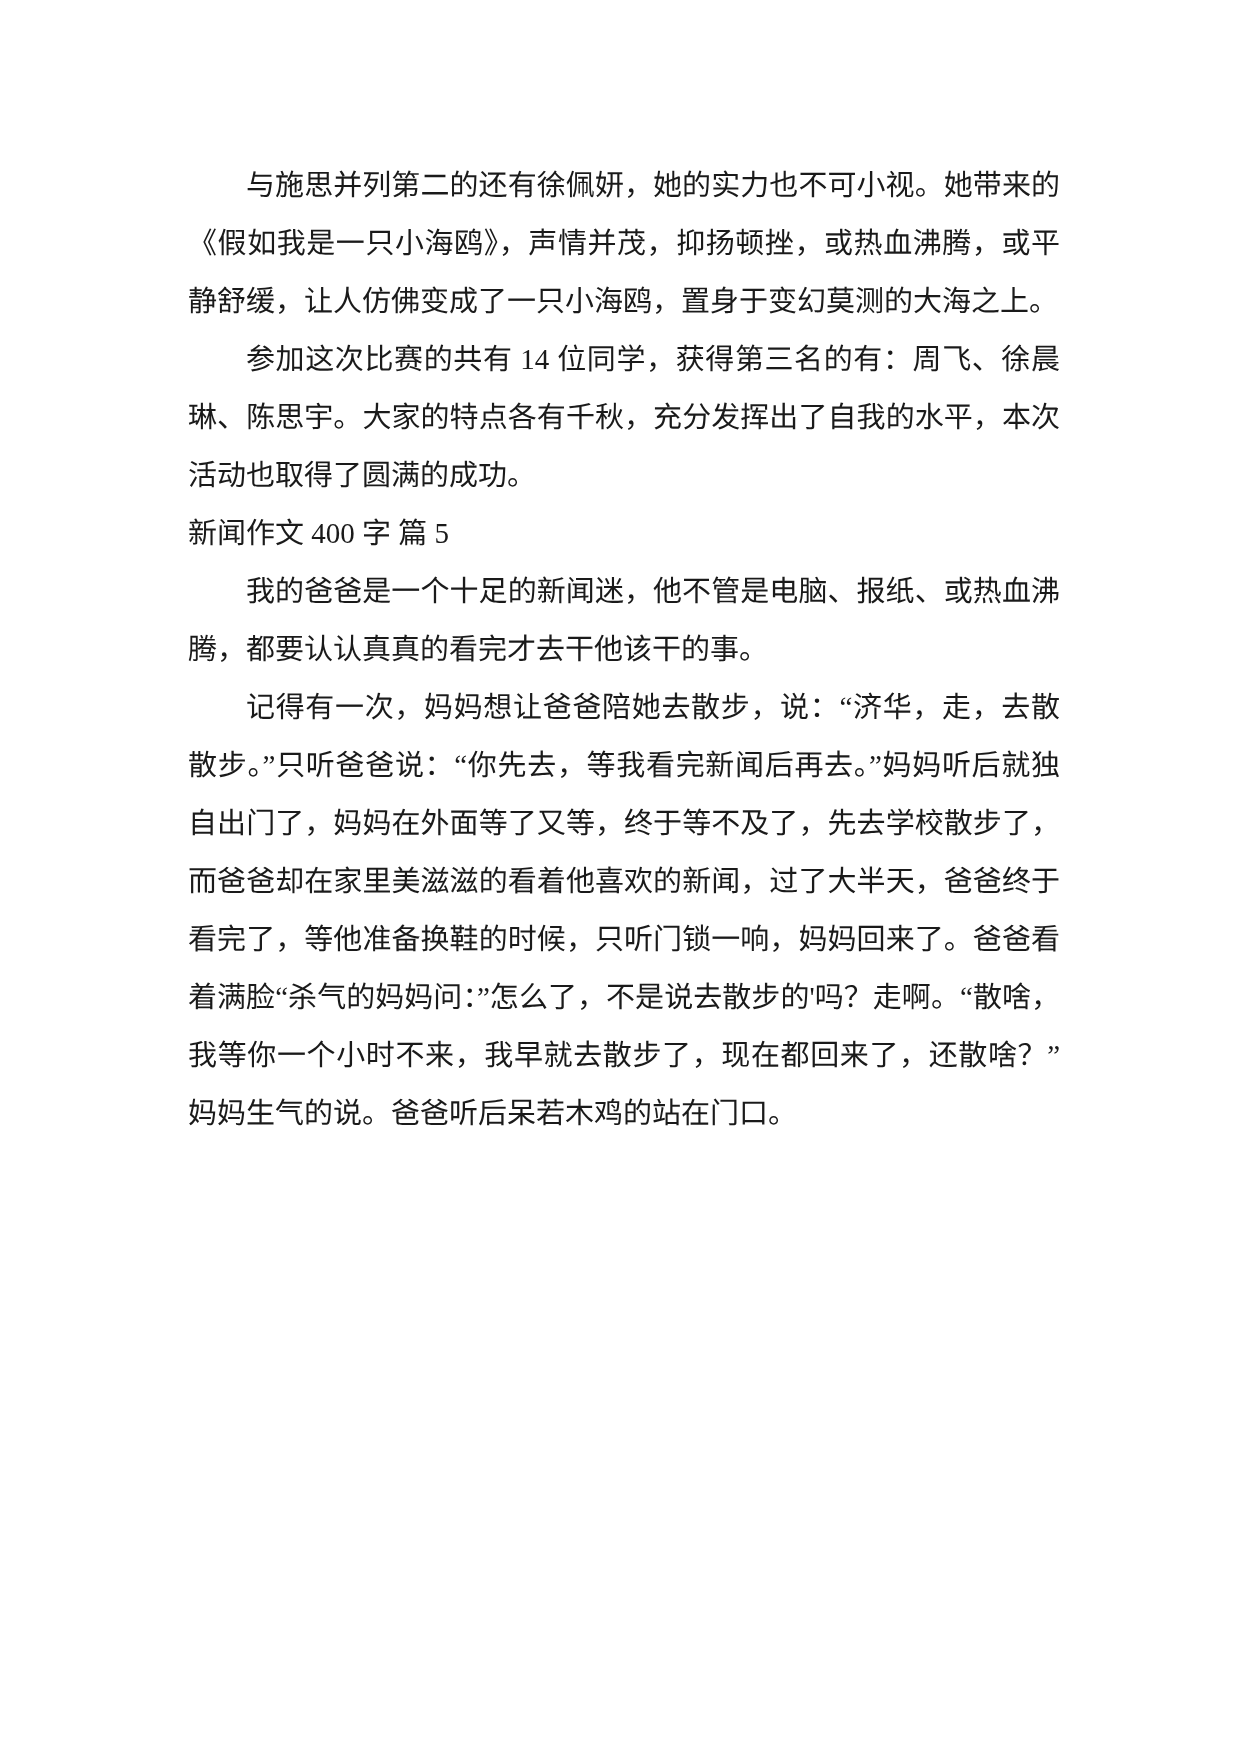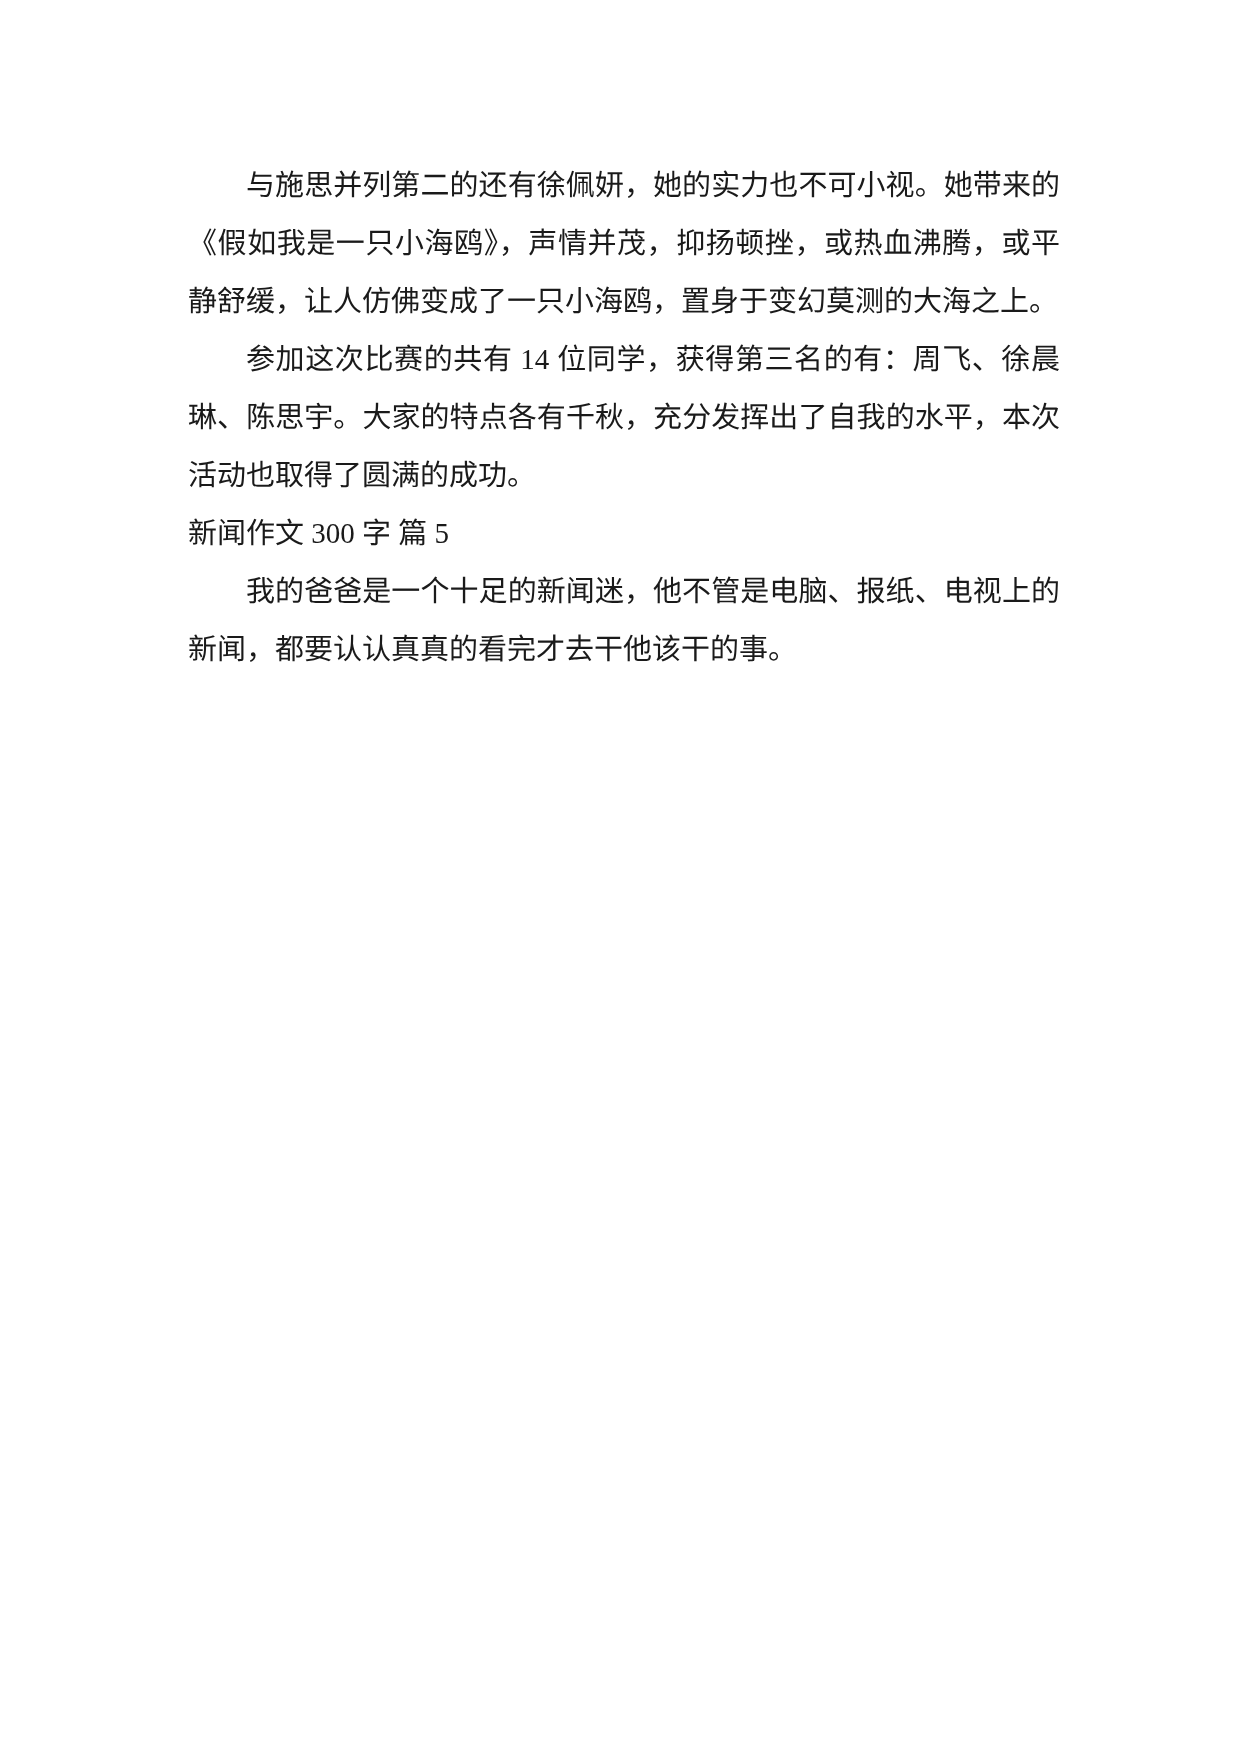--- a/index.html
+++ b/index.html
@@ -34,16 +34,17 @@
     text-indent: 0;
   }
 </style>
 </head>
 <body>
 
 <div class="page">
   <div class="doc" lang="zh-CN">
     <p>与施思并列第二的还有徐佩妍，她的实力也不可小视。她带来的《假如我是一只小海鸥》，声情并茂，抑扬顿挫，或热血沸腾，或平静舒缓，让人仿佛变成了一只小海鸥，置身于变幻莫测的大海之上。</p>
     <p>参加这次比赛的共有 14 位同学，获得第三名的有：周飞、徐晨琳、陈思宇。大家的特点各有千秋，充分发挥出了自我的水平，本次活动也取得了圆满的成功。</p>
-    <p class="heading">新闻作文 300 字 篇 5</p>
-    <p>我的爸爸是一个十足的新闻迷，他不管是电脑、报纸、电视上的新闻，都要认认真真的看完才去干他该干的事。</p>
+    <p class="heading">新闻作文 400 字 篇 5</p>
+    <p>我的爸爸是一个十足的新闻迷，他不管是电脑、报纸、或热血沸腾，都要认认真真的看完才去干他该干的事。</p>
+    <p>记得有一次，妈妈想让爸爸陪她去散步，说：“济华，走，去散散步。”只听爸爸说：“你先去，等我看完新闻后再去。”妈妈听后就独自出门了，妈妈在外面等了又等，终于等不及了，先去学校散步了，而爸爸却在家里美滋滋的看着他喜欢的新闻，过了大半天，爸爸终于看完了，等他准备换鞋的时候，只听门锁一响，妈妈回来了。爸爸看着满脸“杀气的妈妈问：”怎么了，不是说去散步的'吗？走啊。“散啥，我等你一个小时不来，我早就去散步了，现在都回来了，还散啥？”妈妈生气的说。爸爸听后呆若木鸡的站在门口。</p>
   </div>
 </div>
 
 </body></html>

